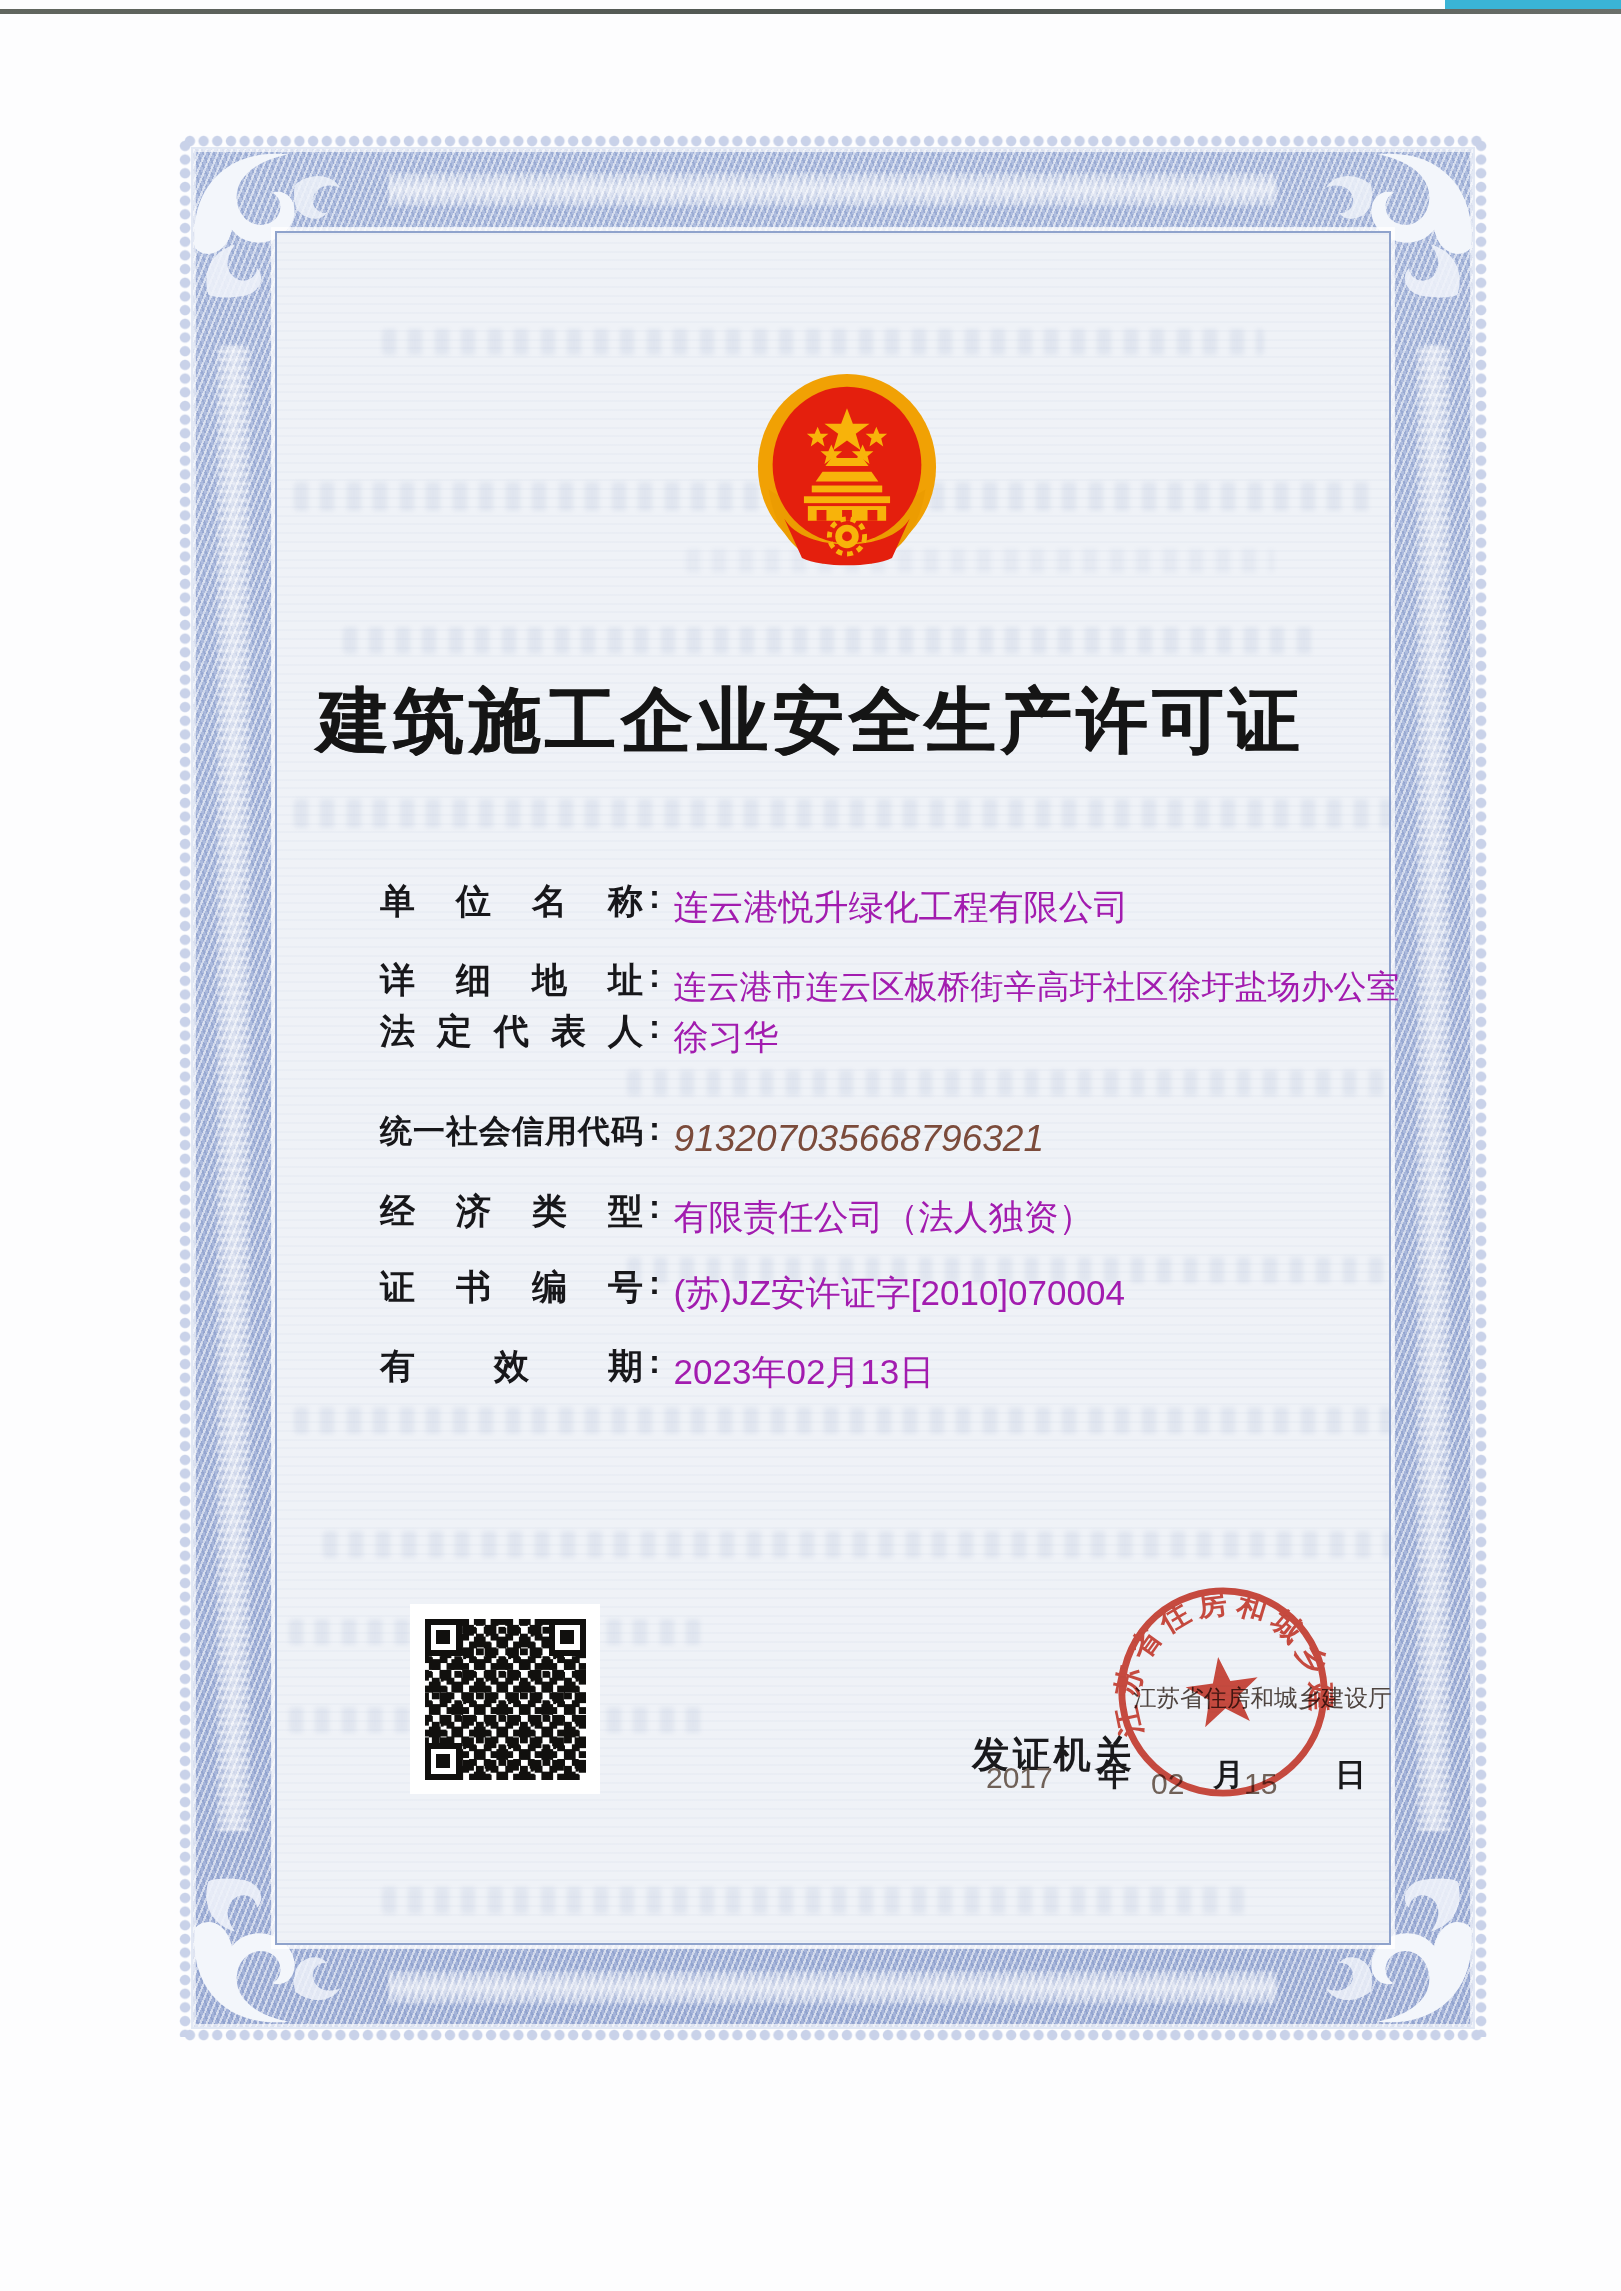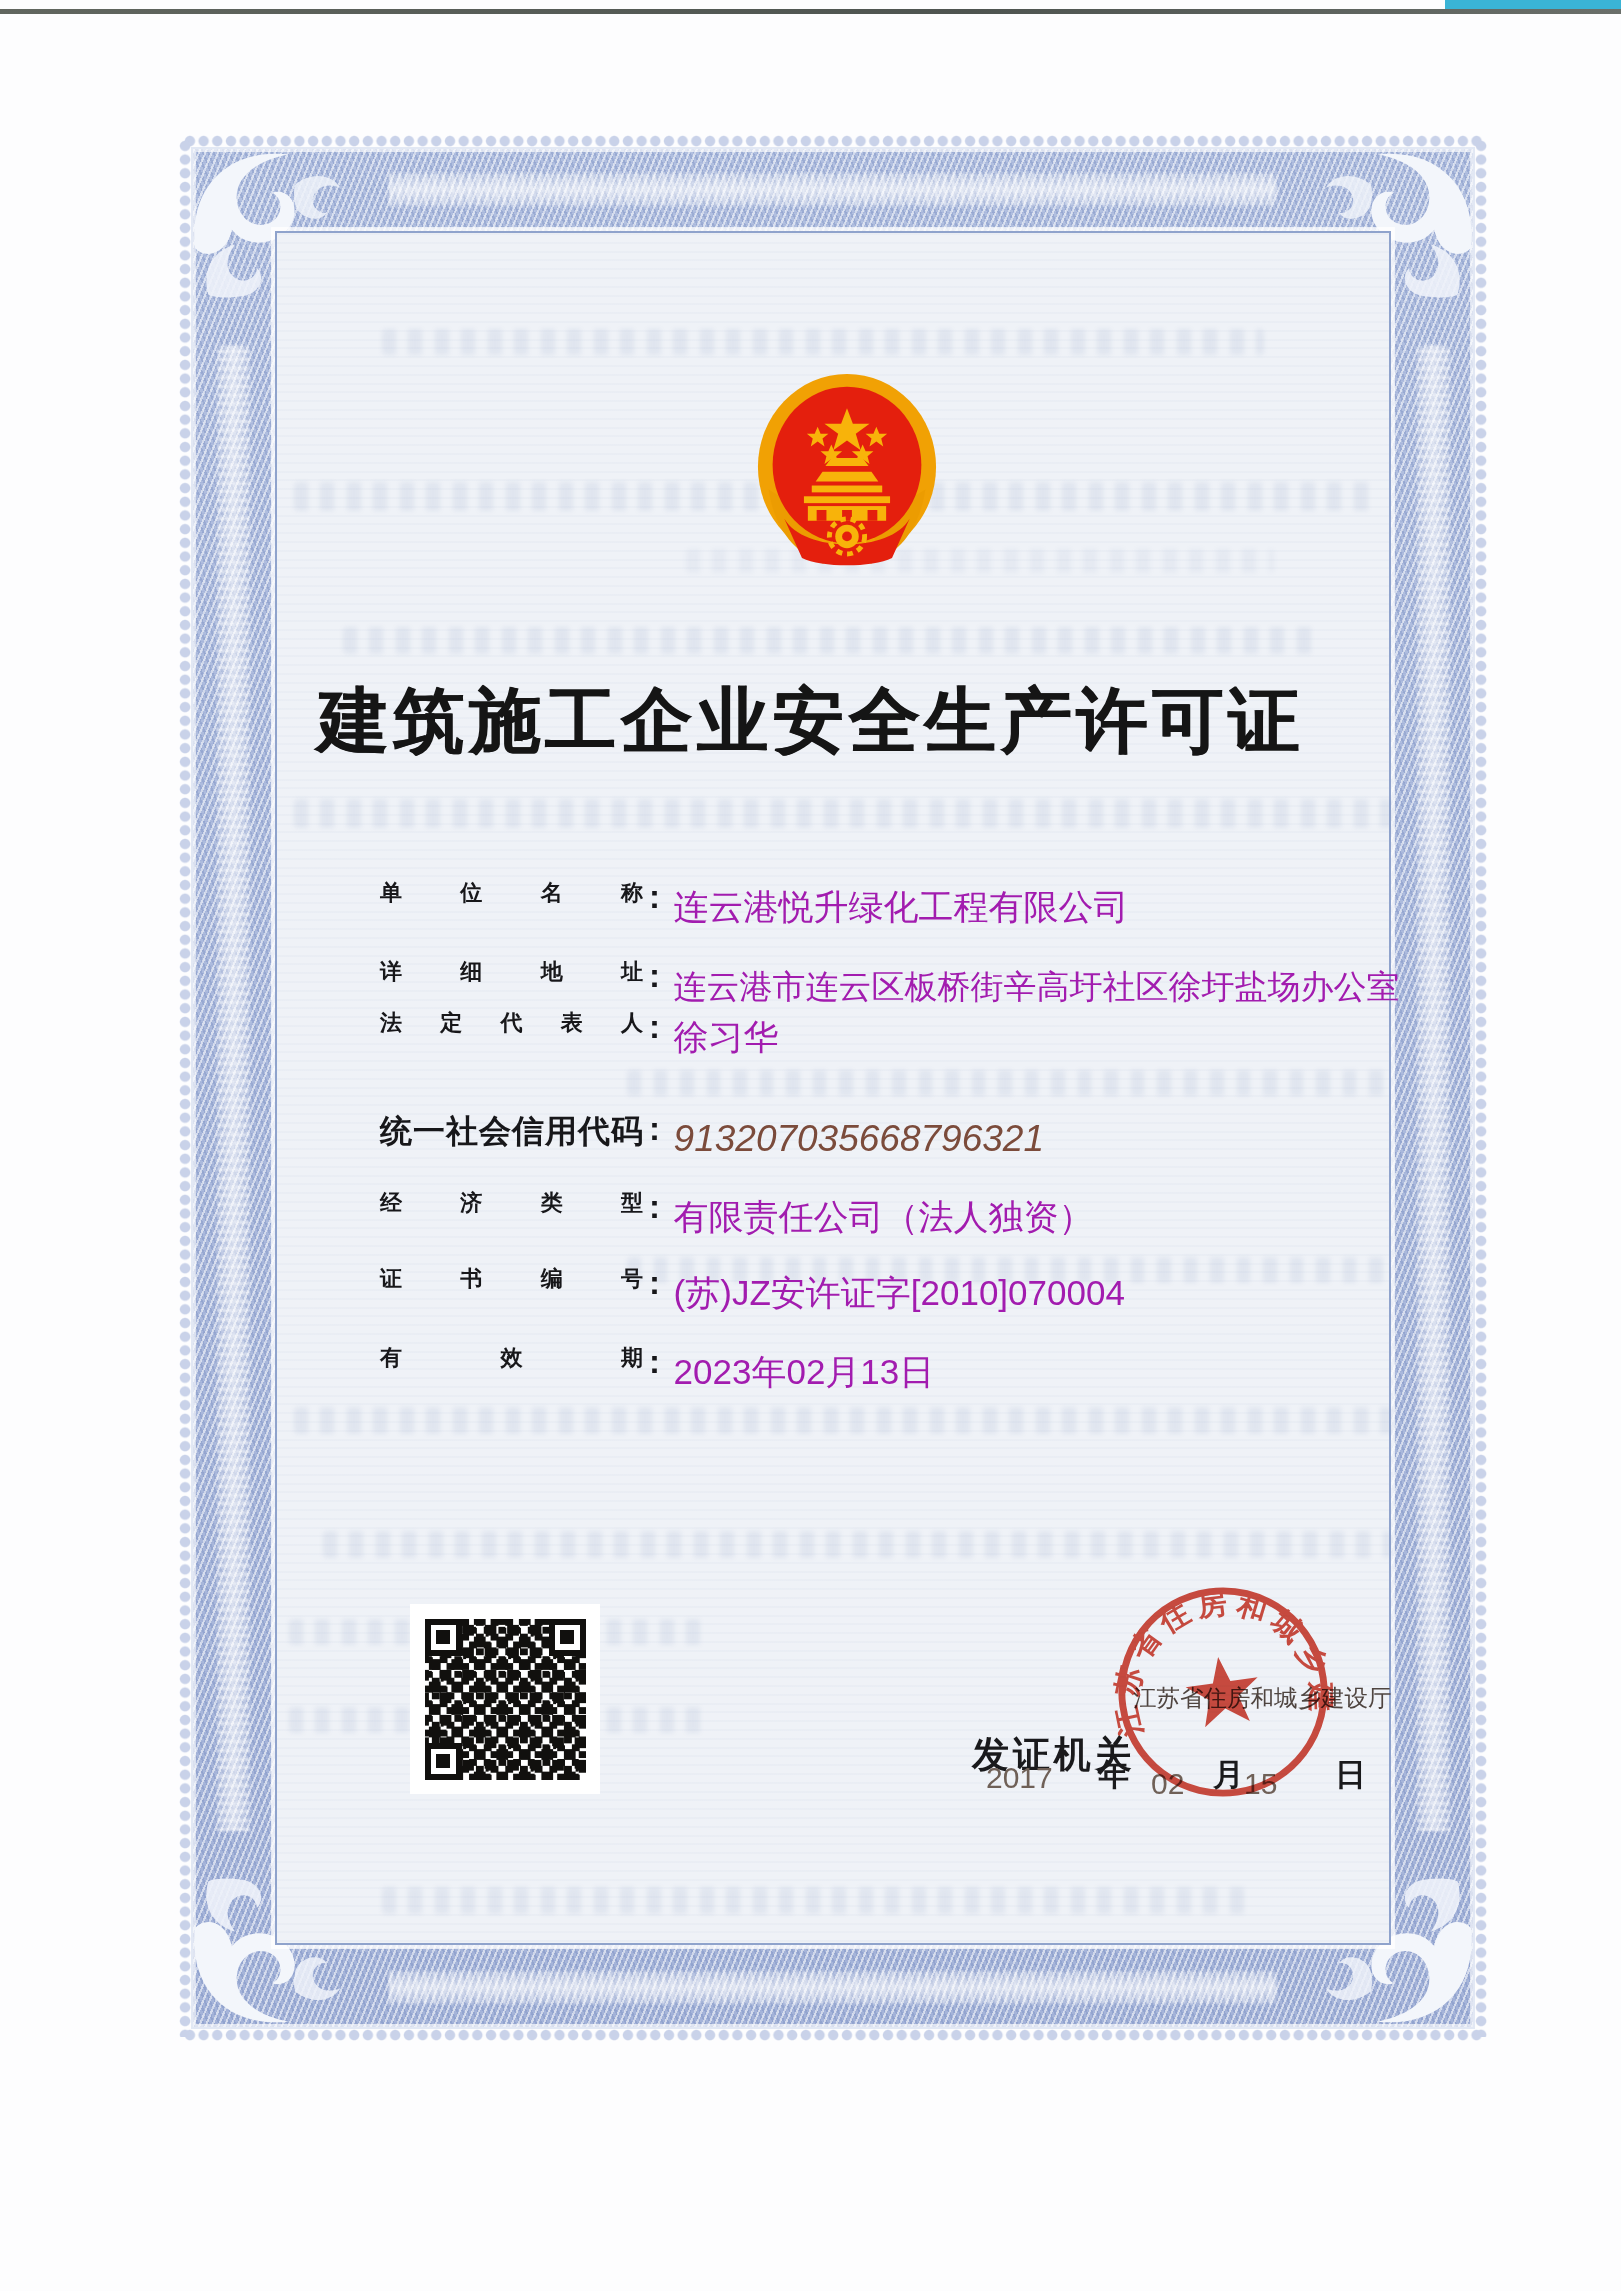--- a/index.html
+++ b/index.html
@@ -69,21 +69,21 @@
   .emblem{position:absolute;left:755px;top:372px;width:184px;height:196px;filter:saturate(1.05);}
 
   
   .title{position:absolute;left:0;top:674px;width:1621px;text-align:center;
     font-size:71px;font-weight:bold;color:#151515;letter-spacing:4.9px;
     font-family:"Liberation Sans","DejaVu Sans",sans-serif;
     text-shadow:1px 0 0 #151515;}
 
   
   .field{position:absolute;left:380px;white-space:nowrap;}
-  .flabel{display:inline-block;width:263px;font-size:22px;font-weight:bold;color:#17171a;
+  .flabel{display:inline-block;width:263px;font-size:35px;font-weight:bold;color:#17171a;
     text-align:justify;text-align-last:justify;vertical-align:top;letter-spacing:0;}
   .fl8{font-size:32px;}
   .fsep{display:inline-block;font-size:33px;font-weight:bold;color:#17171a;margin-left:5.9px;vertical-align:top;}
   .fvalue{display:inline-block;margin-left:13.7px;font-size:35px;color:#a21caf;position:relative;top:5.9px;vertical-align:top;}
   .fv-long{font-size:33px;top:7.8px;}
   .fv-code{font-size:37px;color:#7b4b3b;letter-spacing:0px;top:7.8px;font-style:italic;}
   .f-row1{top:878px;}
   .f-row2{top:957px;}
   .f-row3{top:1008px;}
   .f-row4{top:1110px;}

